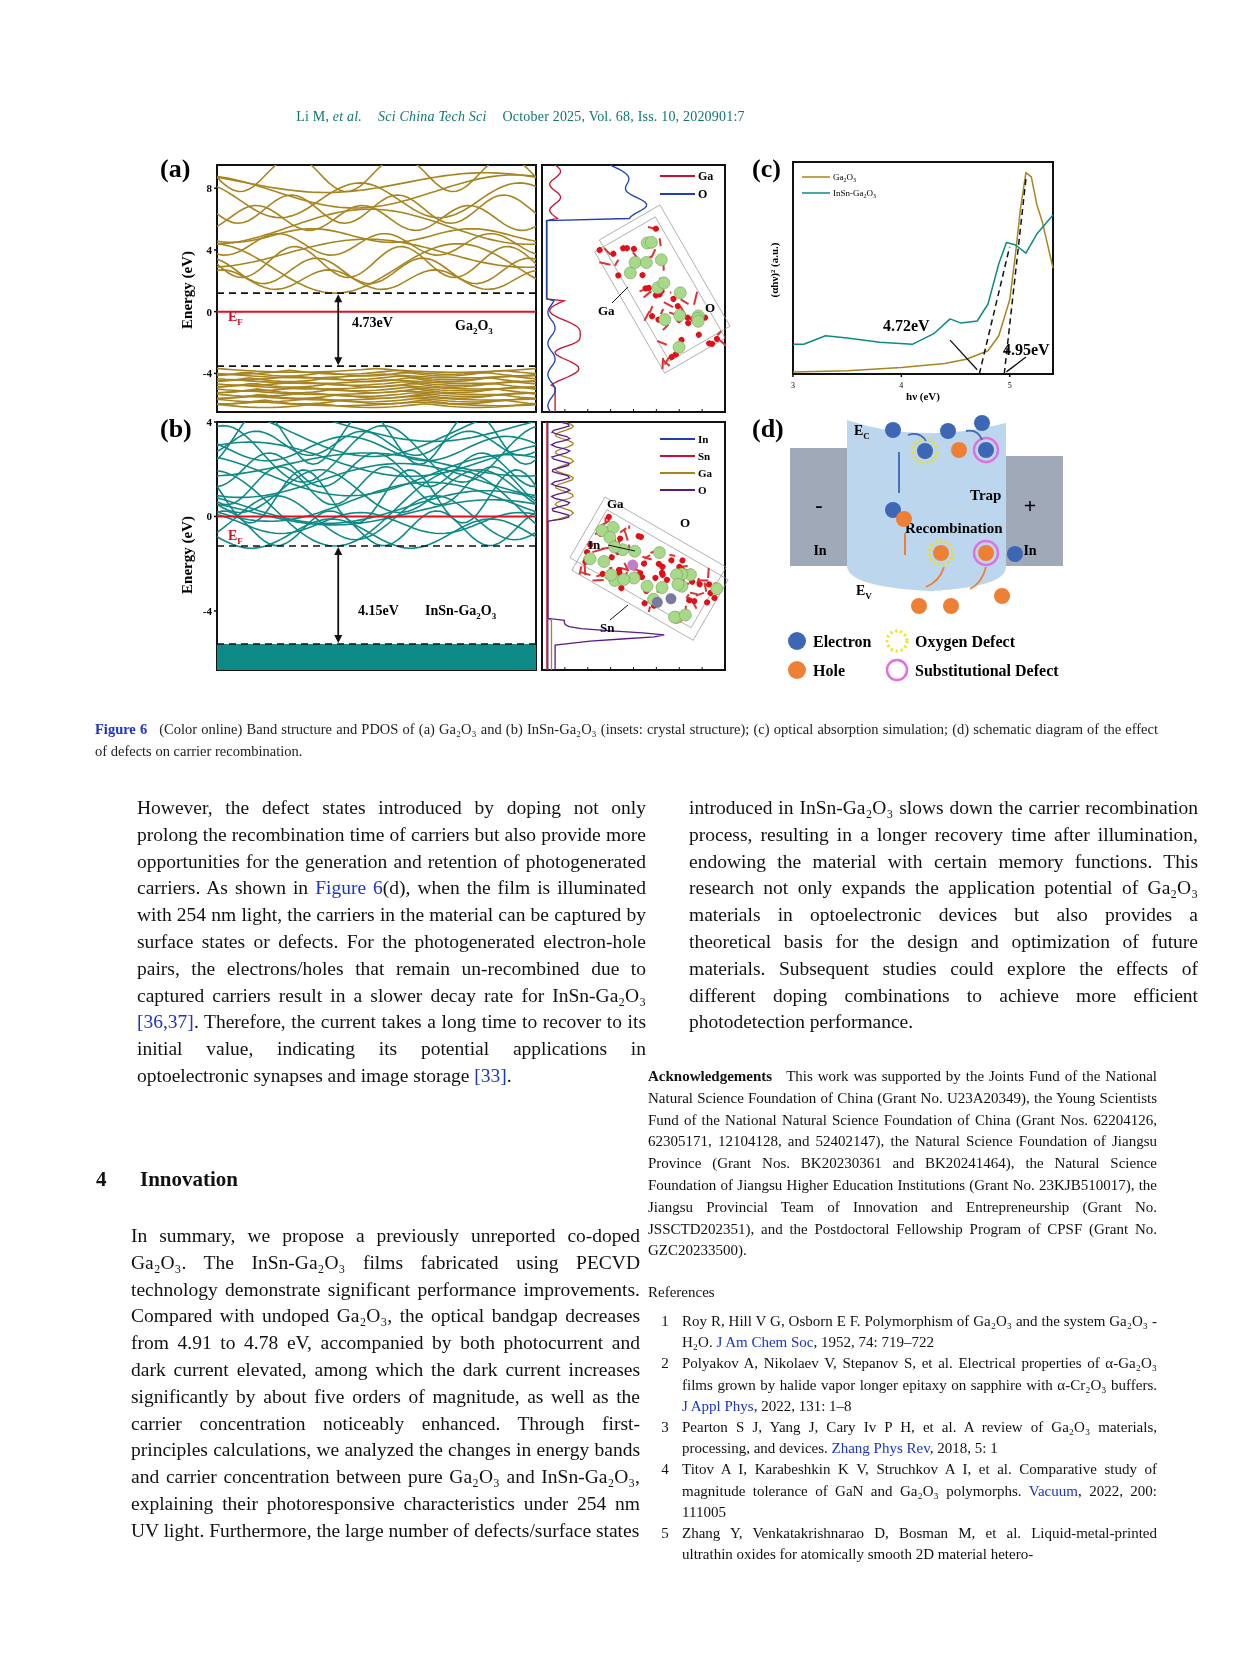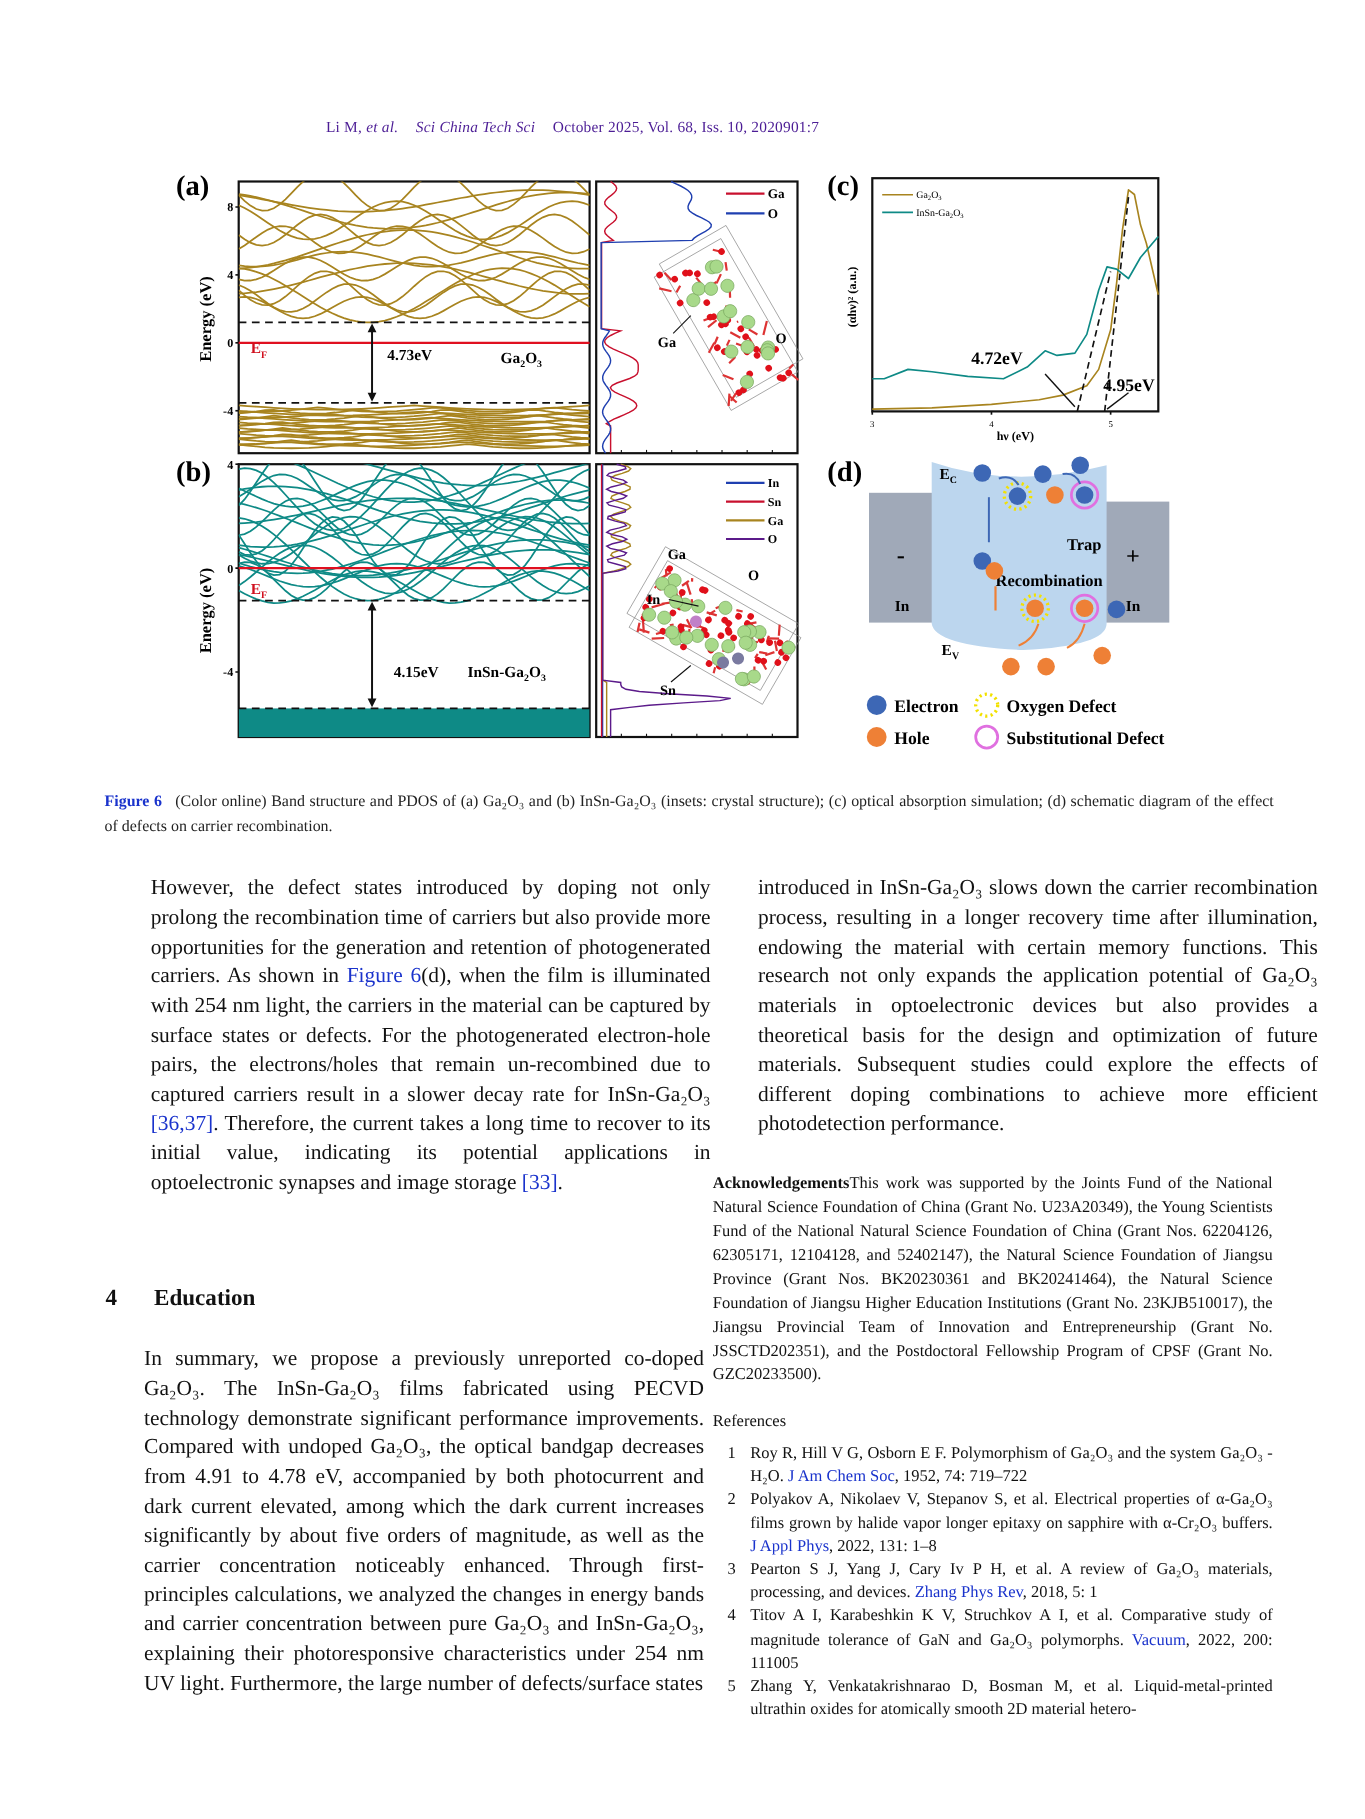--- a/index.html
+++ b/index.html
@@ -1,33 +1,33 @@
 <!DOCTYPE html>
 <html><head>
 <meta charset="utf-8">
 <style>
   html, body { margin:0; padding:0; background:#fff; }
   body { width:1241px; height:1654px; position:relative; overflow:hidden;
          font-family:"Liberation Serif", "DejaVu Serif", serif; color:#111; }
   .abs { position:absolute; }
-  .header { left:0; width:1041px; top:109px; text-align:center; font-size:14px; color:#4c1d95; letter-spacing:0.2px; }
+  .header { left:0; width:1041px; top:109px; text-align:center; font-size:14px; color:#0f766e; letter-spacing:0.2px; }
   .header .gap { display:inline-block; width:16px; }
   .fig { left:160px; top:155px; width:920px; height:530px; }
   .caption { left:95px; top:718px; width:1063px; font-size:14.5px; line-height:22px; text-align:justify; text-align-last:left; color:#222; }
   .caption .flabel { color:#1a33cc; font-weight:bold; margin-right:12px; }
   .col { font-size:19.5px; line-height:26.8px; text-align:justify;margin-left:41px; }
   .col p { margin:0; }
   .left-col { left:96px; top:795px; width:509px; }
   .right-col { left:648px; top:795px; width:509px; }
   .link { color:#1a33cc; }
   .section-h { left:96px; top:1167px; font-size:21px; font-weight:bold; }
   .section-h .num { display:inline-block; width:44px; }
   .concl { left:90px; top:1223px; width:509px; }
   .ack { left:648px; top:1066px; width:509px; font-size:15px; line-height:21.8px; text-align:justify; }
-  .ack b { }
+  .ack b { margin-right:14px; }
   .refs-h { left:648px; top:1284px; font-size:15px; font-weight:normal; }
   .refs { left:648px; top:1311px; width:509px; font-size:15px; line-height:21.2px; }
   .ref { display:flex; text-align:justify; }
   .ref .n { width:34px; flex:none; text-align:center; }
   .ref .t { flex:1; }
   svg text { font-family:"Liberation Serif", "DejaVu Serif", serif; }
 </style>
 </head>
 <body>
 
@@ -510,21 +510,21 @@
 
 <div class="abs caption">
   <span class="flabel">Figure 6</span><span>(Color online) Band structure and PDOS of (a) Ga₂O₃ and (b) InSn-Ga₂O₃ (insets: crystal structure); (c) optical absorption simulation; (d) schematic diagram of the effect of defects on carrier recombination.</span>
 </div>
 
 <div class="abs col left-col">
   <p><span>However, the defect states introduced by doping not only prolong the recombination time of carriers but also provide more opportunities for the generation and retention of photogenerated carriers. As shown in </span><span class="link">Figure 6</span><span>(d), when the film is illuminated with 254 nm light, the carriers in the material can be captured by surface states or defects. For the photogenerated electron-hole pairs, the electrons/holes that remain un-recombined due to captured carriers result in a slower decay rate for InSn-Ga₂O₃ </span><span class="link">[36,37]</span><span>. Therefore, the current takes a long time to recover to its initial value, indicating its potential applications in optoelectronic synapses and image storage </span><span class="link">[33]</span><span>.</span></p>
 </div>
 
 <div class="abs section-h">
-  <span class="num">4</span><span>Education</span>
+  <span class="num">4</span><span>Innovation</span>
 </div>
 
 <div class="abs col concl">
   <p>In summary, we propose a previously unreported co-doped Ga₂O₃. The InSn-Ga₂O₃ films fabricated using PECVD technology demonstrate significant performance improvements. Compared with undoped Ga₂O₃, the optical bandgap decreases from 4.91 to 4.78 eV, accompanied by both photocurrent and dark current elevated, among which the dark current increases significantly by about five orders of magnitude, as well as the carrier concentration noticeably enhanced. Through first-principles calculations, we analyzed the changes in energy bands and carrier concentration between pure Ga₂O₃ and InSn-Ga₂O₃, explaining their photoresponsive characteristics under 254 nm UV light. Furthermore, the large number of defects/surface states</p>
 </div>
 
 <div class="abs col right-col">
   <p>introduced in InSn-Ga₂O₃ slows down the carrier recombination process, resulting in a longer recovery time after illumination, endowing the material with certain memory functions. This research not only expands the application potential of Ga₂O₃ materials in optoelectronic devices but also provides a theoretical basis for the design and optimization of future materials. Subsequent studies could explore the effects of different doping combinations to achieve more efficient photodetection performance.</p>
 </div>
 

